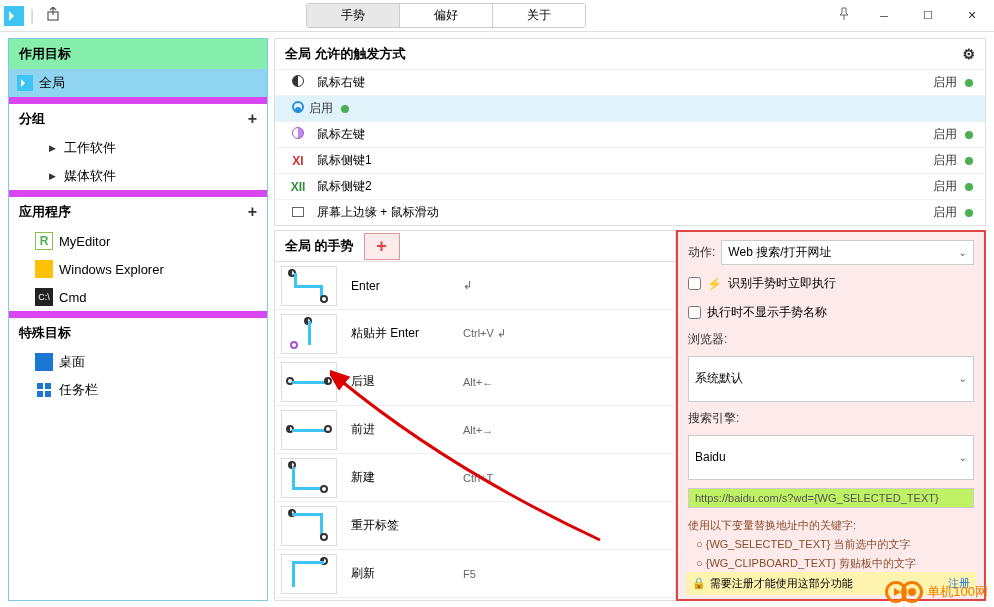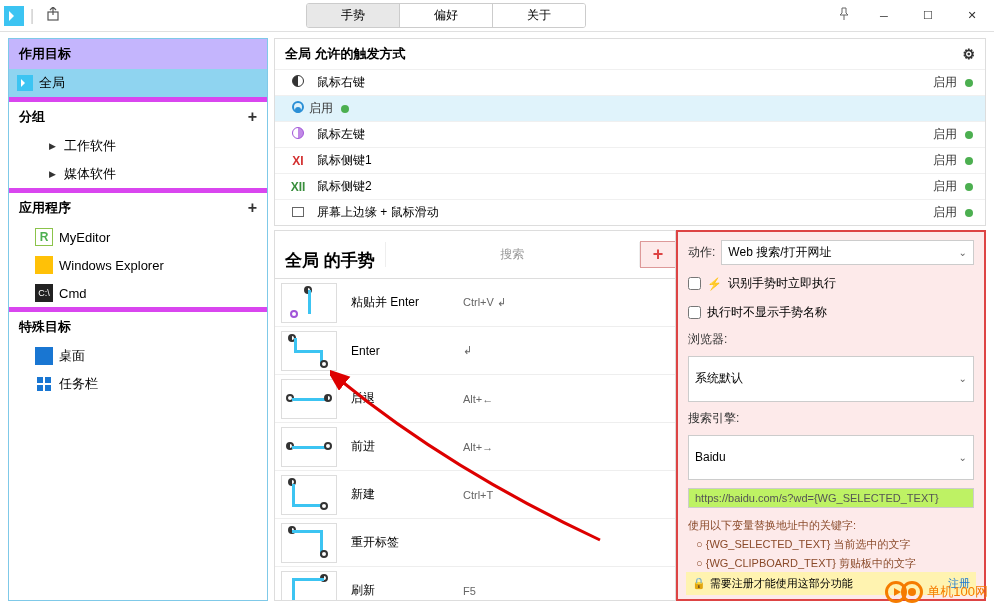--- a/index.html
+++ b/index.html
@@ -17,23 +17,23 @@
 .seg-item + .seg-item { border-left: 1px solid #ccc; }
 .titlebar-right { display: flex; align-items: center; }
 .win-btn { width: 44px; height: 32px; display: flex; align-items: center; justify-content: center; font-size: 11px; color: #333; cursor: pointer; }
 .pin-icon { width: 36px; text-align: center; color: #666; }
 
 
 .main { display: flex; height: calc(607px - 32px); }
 
 
 .sidebar { width: 260px; border: 1px solid #7fc9e8; margin: 6px 0 6px 8px; display: flex; flex-direction: column; font-size: 13px; }
-.side-header { padding: 6px 10px; font-weight: bold; background: #c4b5fd; }
+.side-header { padding: 6px 10px; font-weight: bold; background: #86efac; }
 .side-sel { background: #8fd4f0; padding: 5px 8px; display: flex; align-items: center; gap: 6px; }
-.side-subhead { padding: 6px 10px; font-weight: bold; display: flex; justify-content: space-between; align-items: center; border-top: 5px solid #d946ef; }
+.side-subhead { padding: 6px 10px; font-weight: bold; display: flex; justify-content: space-between; align-items: center; border-top: 7px solid #d946ef; }
 .side-item { padding: 5px 10px 5px 26px; display: flex; align-items: center; gap: 6px; cursor: pointer; }
 .side-item.lvl2 { padding-left: 40px; }
 .side-item .tri { font-size: 9px; color: #333; margin-right: 2px; }
 .plus { font-size: 16px; font-weight: bold; color: #333; }
 .app-icon-sq { width: 18px; height: 18px; display: inline-flex; align-items: center; justify-content: center; font-size: 12px; }
 .r-icon { background: #fff; border: 1px solid #8bc34a; color: #4caf50; font-weight: bold; }
 .folder-icon { background: #ffc107; }
 .cmd-icon { background: #222; color: #fff; font-size: 9px; }
 .desktop-icon { background: #1976d2; }
 .taskbar-icon { background: #fff; }
@@ -54,21 +54,21 @@
 .i-inner{display:inline-block;width:6px;height:6px;border-radius:50%;background:#2a8fd6;margin:1px;}
 .i-empty{display:inline-block;width:12px;height:12px;border-radius:50%;border:1px solid #a155d8;background:linear-gradient(90deg,#fff 50%,#c18ae6 50%);}
 .i-x1 { color:#d32f2f; font-weight:bold;font-size:11px;}
 .i-x2 { color:#388e3c; font-weight:bold;font-size:11px;}
 .i-rect{display:inline-block;width:12px;height:10px;border:1px solid #666;}
 
 
 .lower { flex: 1; display: flex; gap: 0; overflow: hidden; }
 .gesture-panel { flex: 1; border: 1px solid #ddd; display: flex; flex-direction: column; overflow: hidden; }
 .gesture-head { display: flex; align-items: center; border-bottom: 1px solid #ddd; }
-.gesture-title { padding: 6px 10px; font-weight: bold; font-size: 17px; white-space: nowrap; margin-top: 12px; }
+.gesture-title { padding: 6px 10px; font-weight: bold; font-size: 13px; white-space: nowrap; }
 .gesture-search { flex: 1; text-align: center; font-size: 12px; color: #999; padding: 4px; border-left: 1px solid #eee; border-right: 1px solid #eee; }
 .gesture-add { width: 36px; text-align: center; font-size: 18px; color: #d44; font-weight: bold; border: 1px solid #d99; background: #fdeaea; cursor: pointer; margin: -1px -1px -1px 0; padding: 2px 0; }
 .gesture-list { flex: 1; overflow-y: auto; }
 .g-row { display: flex; align-items: center; border-bottom: 1px solid #eee; height: 48px; font-size: 12px; }
 .g-thumb { width: 56px; height: 40px; margin: 4px 6px; border: 1px solid #ddd; position: relative; background: #fff; }
 .g-name { width: 120px; padding-left: 8px; }
 .g-key { flex: 1; color: #666; font-size: 11px; }
 
 
 .action-panel { width: 310px; border: 2px solid #d44; background: #fdeaea; display: flex; flex-direction: column; font-size: 12px; padding: 8px 10px; gap: 8px; position: relative; }
@@ -239,43 +239,42 @@
           <span class="t-label">屏幕上边缘 + 鼠标滑动</span>
           <span class="t-status">启用</span>
           <span class="dot-green"></span>
         </div>
     </div>
 
     <div class="lower">
       <div class="gesture-panel">
         <div class="gesture-head">
           <div class="gesture-title">全局 的手势</div>
-          <div class="gesture-search">搜索</div>
           <div class="gesture-add">+</div>
         </div>
         <div class="gesture-list">
-          <div class="g-row">
-            <div class="g-thumb">
-                <span class="sdot start" style="top:2px;left:22px;"></span>
-                <div class="stroke" style="top:6px;left:26px;width:3px;height:24px;"></div>
-                <span class="sdot" style="bottom:4px;left:8px;border-color:#a155d8;"></span>
-              </div>
-            <div class="g-name">粘贴并 Enter</div>
-              <div class="g-key">Ctrl+V ↲</div>
-          </div>
           <div class="g-row">
             <div class="g-thumb">
                 <span class="sdot start" style="top:2px;left:6px;"></span>
                 <div class="stroke" style="top:6px;left:12px;width:3px;height:14px;"></div>
                 <div class="stroke" style="top:18px;left:12px;width:28px;height:3px;"></div>
                 <div class="stroke" style="top:18px;left:38px;width:3px;height:16px;"></div>
                 <span class="sdot" style="bottom:2px;right:8px;"></span>
               </div>
             <div class="g-name">Enter</div>
               <div class="g-key">↲</div>
+          </div>
+          <div class="g-row">
+            <div class="g-thumb">
+                <span class="sdot start" style="top:2px;left:22px;"></span>
+                <div class="stroke" style="top:6px;left:26px;width:3px;height:24px;"></div>
+                <span class="sdot" style="bottom:4px;left:8px;border-color:#a155d8;"></span>
+              </div>
+            <div class="g-name">粘贴并 Enter</div>
+              <div class="g-key">Ctrl+V ↲</div>
           </div>
           <div class="g-row">
             <div class="g-thumb">
                 <span class="sdot" style="top:14px;left:4px;"></span>
                 <div class="stroke" style="top:18px;left:10px;width:34px;height:3px;"></div>
                 <span class="sdot start" style="top:14px;right:4px;"></span>
               </div>
             <div class="g-name">后退</div>
               <div class="g-key">Alt+←</div>
           </div>

